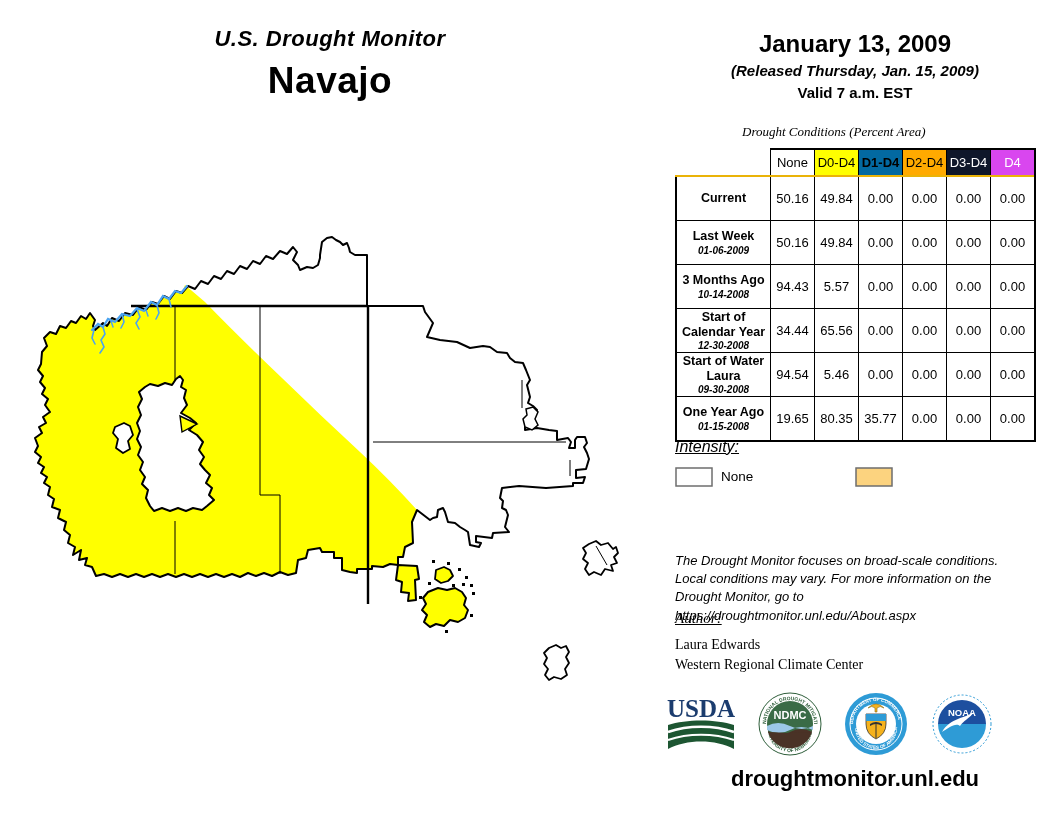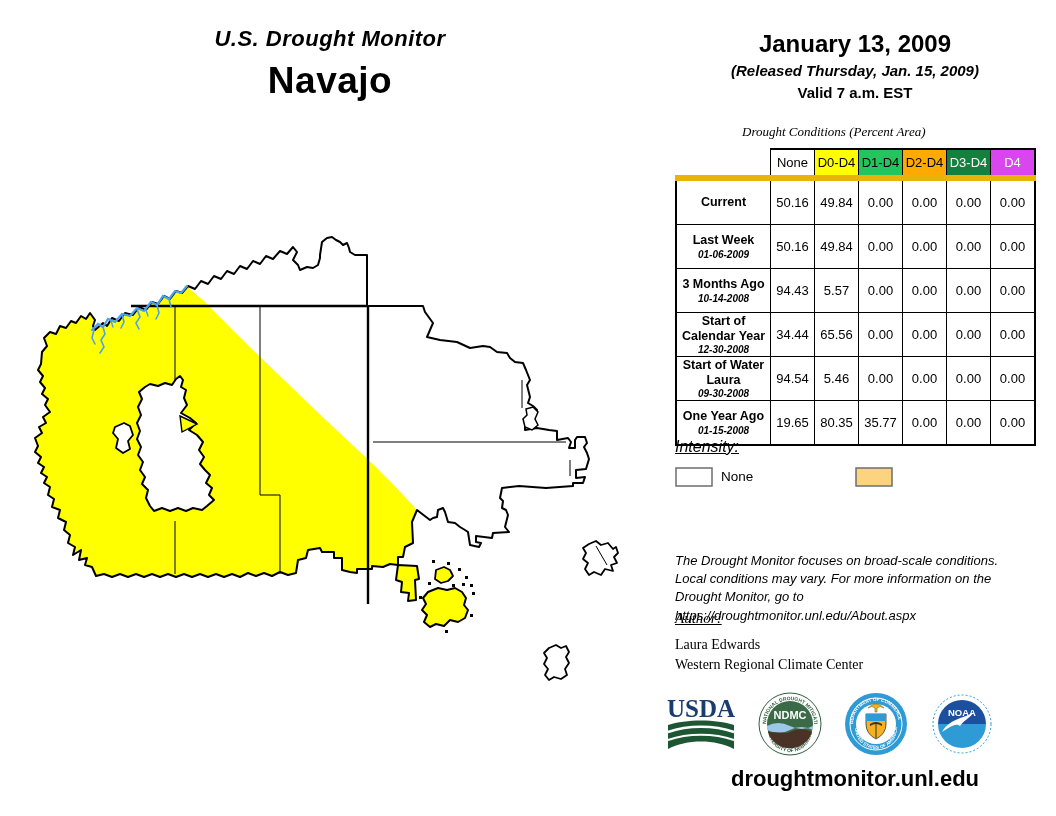--- a/index.html
+++ b/index.html
@@ -21,21 +21,21 @@
   .dm-table th,.dm-table td{border:1px solid #000;font-size:13px;text-align:center;vertical-align:middle;padding:0;}
   .dm-table th{height:25px;font-weight:normal;}
   .dm-table th.blank{border:none;background:#fff;}
   .dm-table td{height:43px;}
   .dm-table .lbl{width:93px;}
   .dm-table .val{width:43px;}
   .dm-table .row-label{font-weight:bold;font-size:12.5px;line-height:1.15;}
   .dm-table .row-date{font-weight:bold;font-style:italic;font-size:10px;margin-top:1px;}
   .dm-table .th-light{color:#fff;}
   .dm-table td.lbl{border-left:2px solid #000;}
-  .dm-table tr.first td{border-top:6px solid #eab308;}
+  .dm-table tr.first td{border-top:2px solid #eab308;}
   .dm-table tr.last td{border-bottom:2px solid #000;}
   .dm-table .edge-r{border-right:2px solid #000;}
   .dm-table th.edge-t{border-top:2px solid #000;}
 
   
   .intensity{left:675px;top:438px;width:360px;}
   .intensity-title{font-style:italic;font-size:16px;text-decoration:underline;margin-bottom:8px;}
   .legend-grid{display:grid;grid-template-columns:180px 180px;grid-auto-rows:25px;grid-auto-flow:column;}
   .legend-item{display:flex;align-items:center;gap:8px;}
   .legend-label{font-size:13.5px;white-space:nowrap;}
@@ -67,23 +67,23 @@
 </div>
 
 <div class="abs tbl-caption">Drought Conditions (Percent Area)</div>
 
 <table class="dm-table">
   <tbody>
       <tr>
     <th class="blank lbl"></th>
     <th class="val edge-t" style="background: rgb(255, 255, 255);">None</th>
     <th class="val edge-t" style="background: rgb(255, 255, 0);">D0-D4</th>
-    <th class="val edge-t" style="background: #22c55e;">D1-D4</th>
+    <th class="val edge-t" style="background: #0369a1; font-weight: bold;">D1-D4</th>
     <th class="val edge-t" style="background: rgb(255, 170, 0);">D2-D4</th>
-    <th class="val edge-t th-light" style="background: #15803d;">D3-D4</th>
+    <th class="val edge-t th-light" style="background: #0f172a;">D3-D4</th>
     <th class="val edge-t edge-r th-light" style="background: #d946ef;">D4</th>
   </tr>
   <tr class="first">
     <td class="lbl">
           <div class="row-label">Current</div>
         </td>
     <td class="val">50.16</td>
     <td class="val">49.84</td>
     <td class="val">0.00</td>
     <td class="val">0.00</td>

